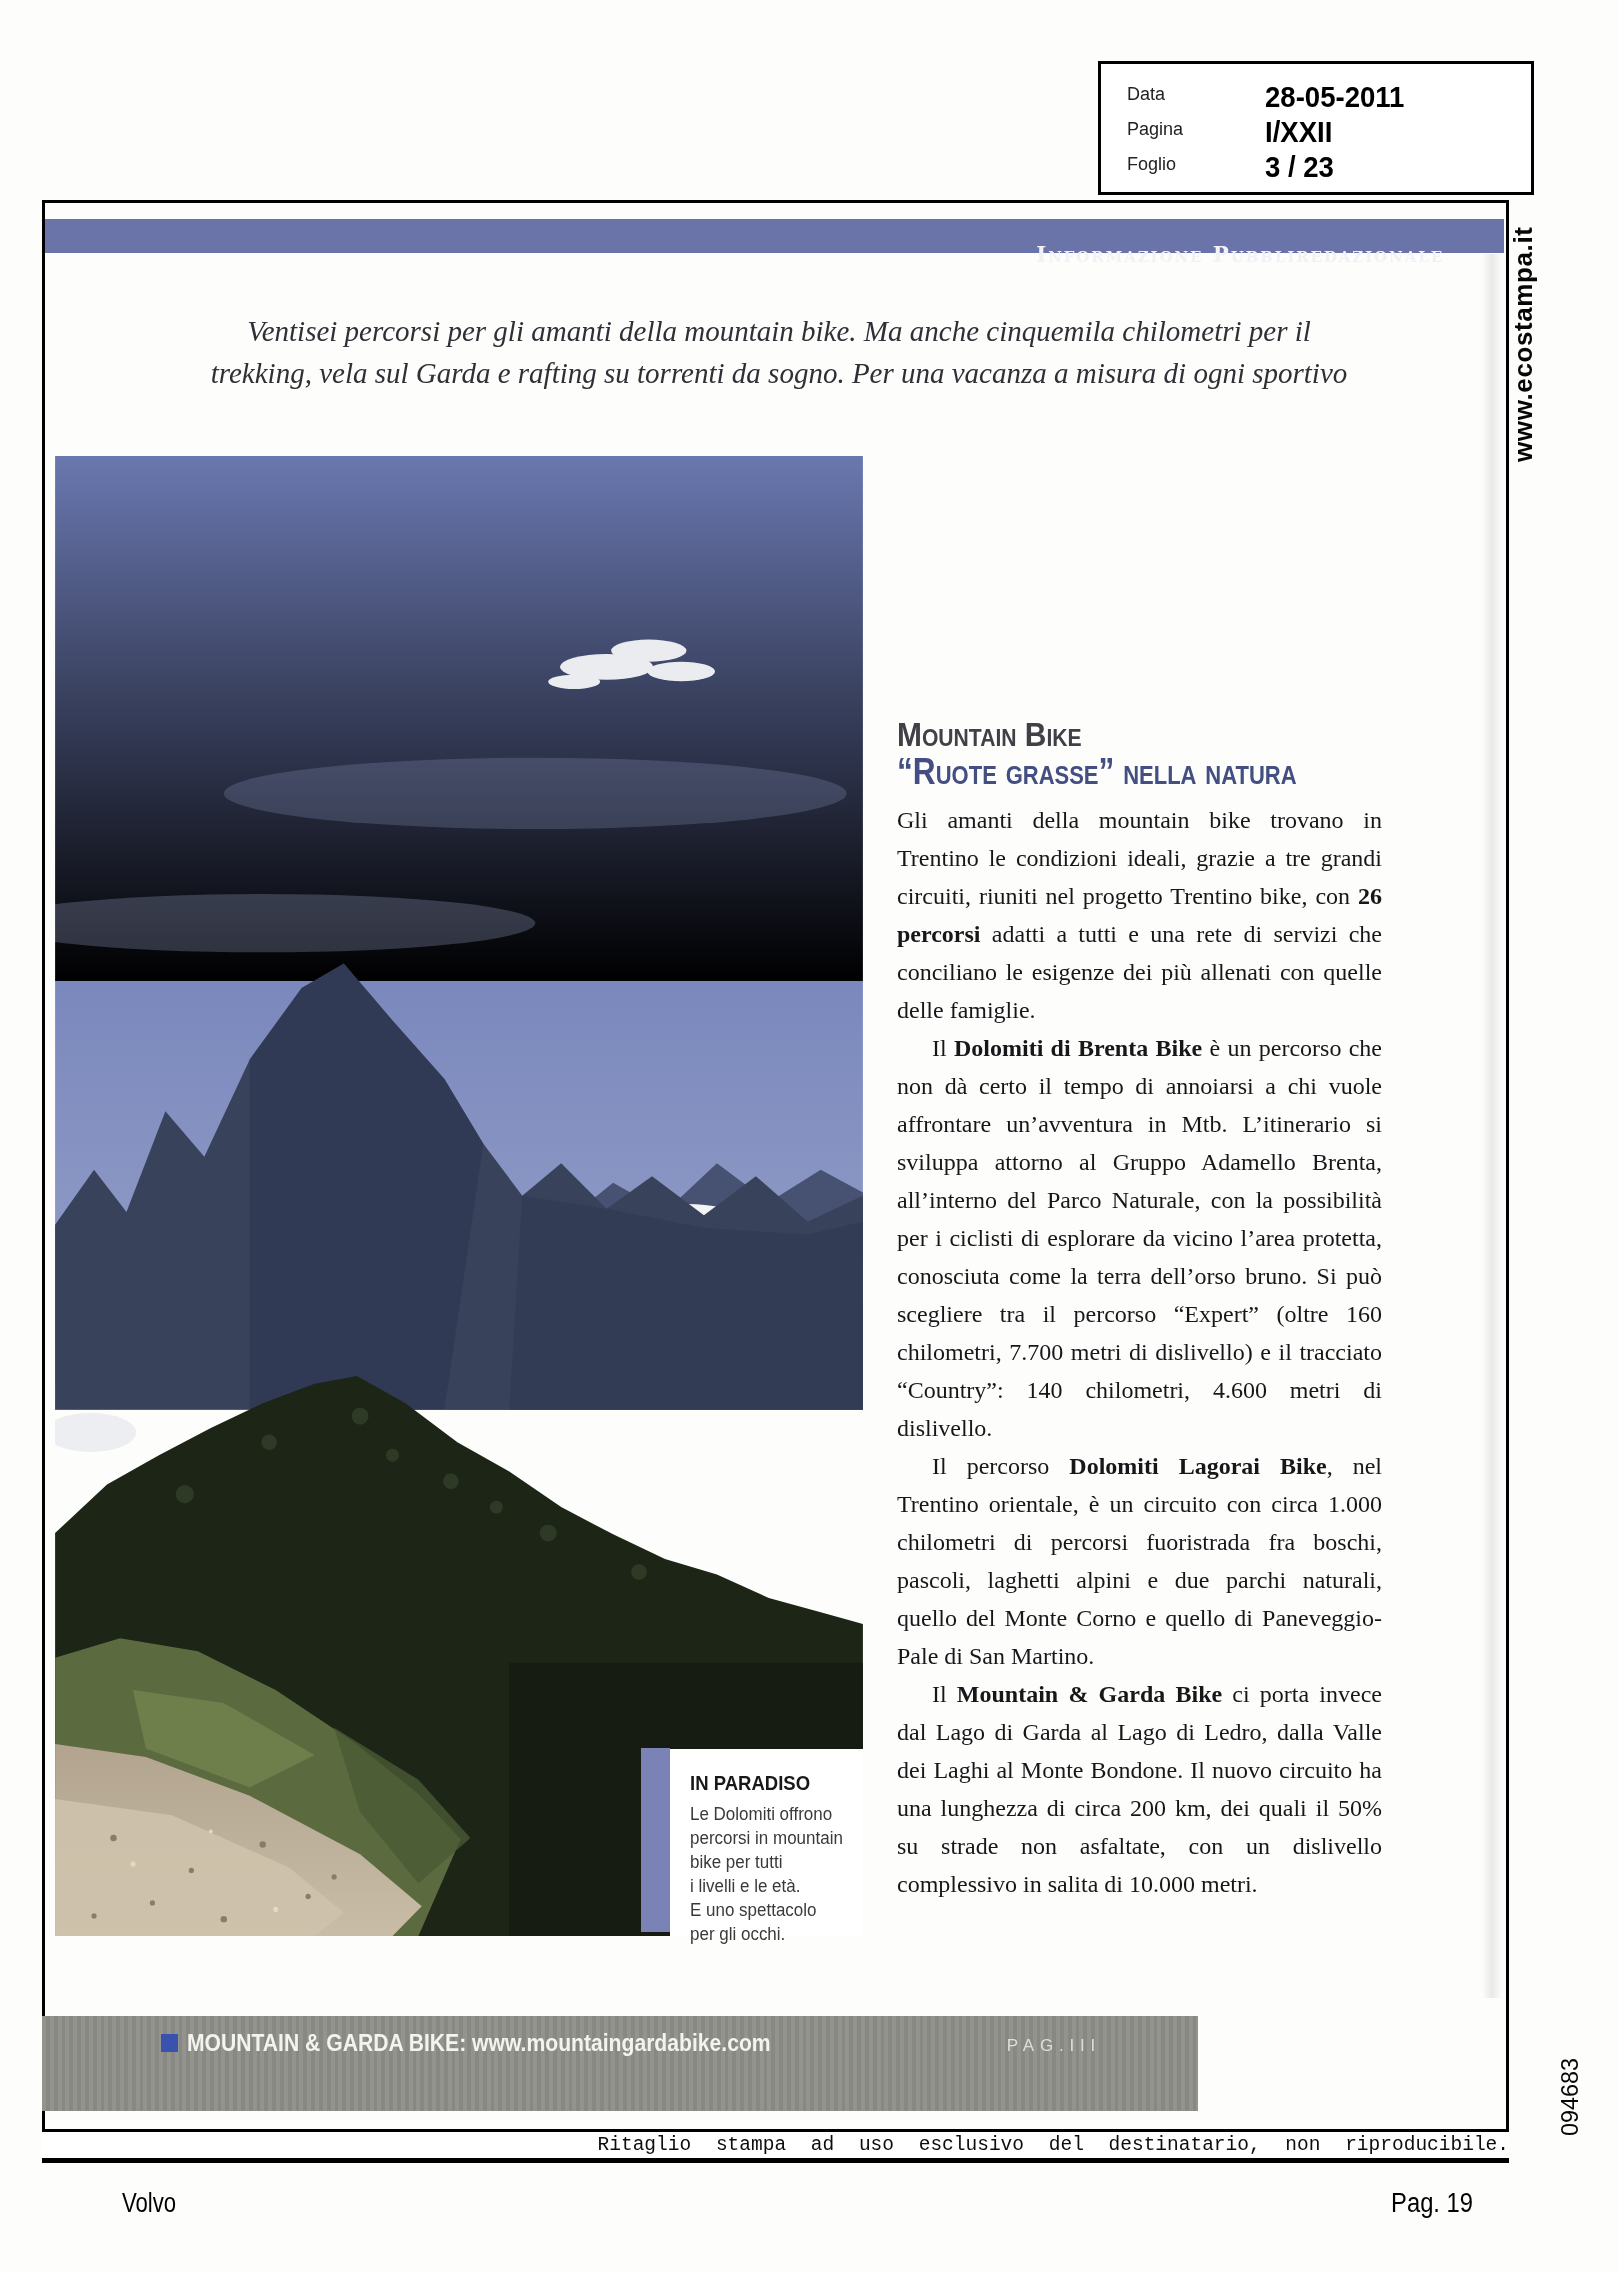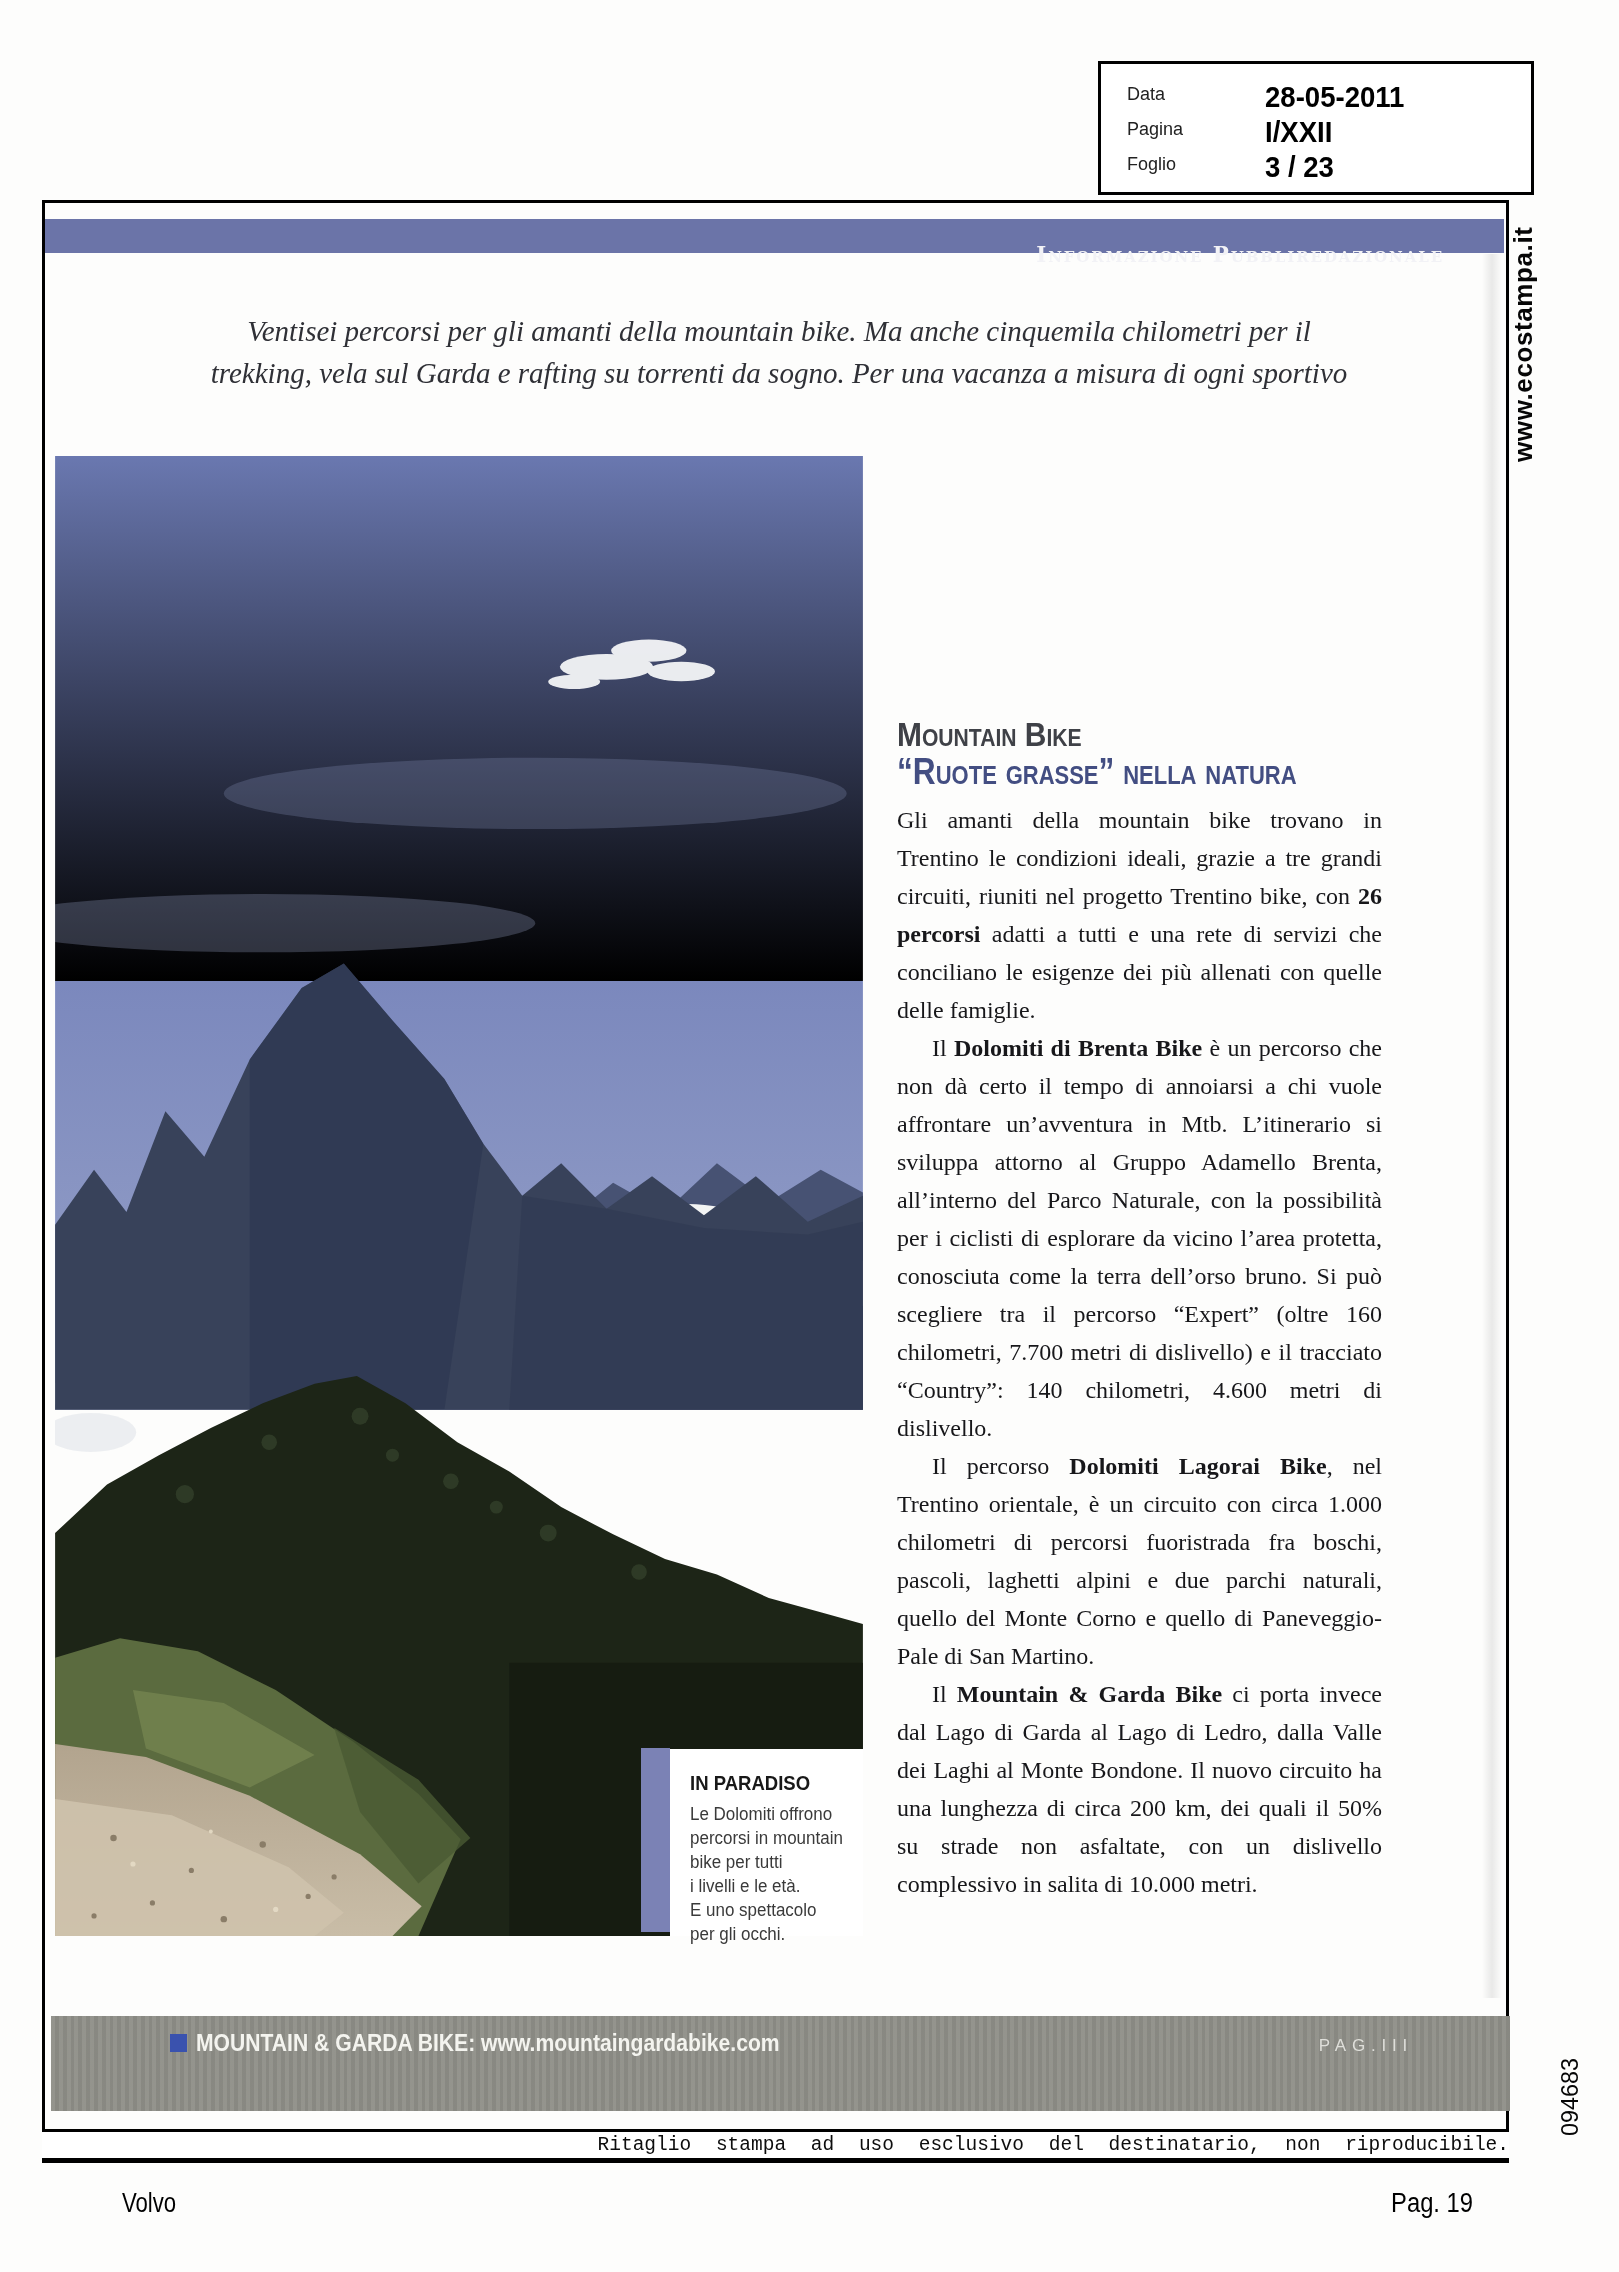--- a/index.html
+++ b/index.html
@@ -44,21 +44,21 @@
   #article{left:897px;top:716px;width:485px;}
   #kicker{font-weight:bold;font-variant:small-caps;font-size:34px;line-height:36px;color:#3f4147;
           transform:scaleX(.88);transform-origin:left top;white-space:nowrap;}
   #headline{font-weight:bold;font-variant:small-caps;font-size:36px;line-height:40px;color:#434e82;
           transform:scaleX(.88);transform-origin:left top;white-space:nowrap;margin-bottom:9px;}
   .para{font-family:"Liberation Serif",serif;font-size:24px;line-height:38px;color:#17171a;
         text-align:justify;margin:0;}
   .para + .para{text-indent:35px;}
 
   
-  #gray-bar{left:51px;top:2016px;width:1459px;height:95px;background:#8e8e87;
+  #gray-bar{left:42px;top:2016px;width:1156px;height:95px;background:#8e8e87;
         background-image:repeating-linear-gradient(90deg,rgba(255,255,255,.05) 0 3.9px,rgba(0,0,0,.04) 3.9px 7.8px);}
   #gray-bullet{position:absolute;left:119px;top:18px;width:17px;height:18px;background:#3a52ae;}
   #gray-label{position:absolute;left:145px;top:13px;font-weight:bold;font-size:24px;color:#f4f4ef;
         transform:scaleX(.88);transform-origin:left top;white-space:nowrap;}
   #gray-page{position:absolute;right:97px;top:19.5px;font-size:17px;letter-spacing:5.8px;color:#dfdfda;}
 
   
   #legal{left:42px;top:2129px;width:1467px;height:26px;border-top:3.9px solid #000;border-bottom:5.2px solid #000;
         background:#fff;box-sizing:content-box;text-align:right;}
   #legal span{font-family:"Liberation Mono",monospace;font-size:19.5px;line-height:26px;word-spacing:13px;color:#0d0d0d;}

